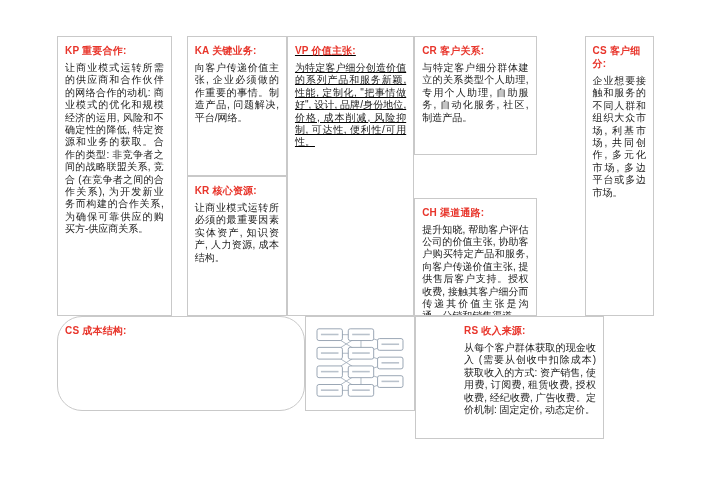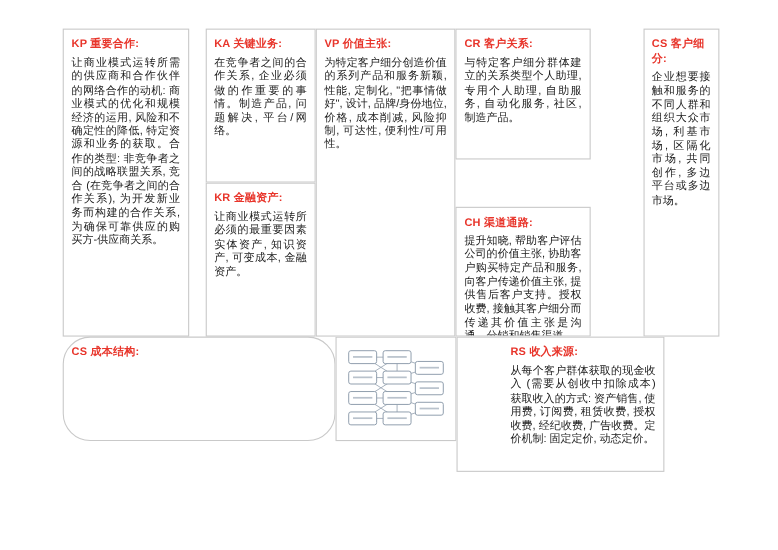--- a/index.html
+++ b/index.html
@@ -15,21 +15,21 @@
   }
   .canvas {
     position: relative;
     width: 707px;
     height: 500px;
     background: #ffffff;
   }
   .bmc {
     position: absolute;
     left: 57px;
-    top: 26px;
+    top: 36px;
     width: 597px;
     height: 375px;
     display: flex;
     flex-direction: column;
   }
   .bmc-top {
     display: flex;
     height: 280px;
   }
   .bmc-bottom {
@@ -43,21 +43,21 @@
     overflow: hidden;
     background: #ffffff;
   }
   .col {
     display: flex;
     flex-direction: column;
     box-sizing: border-box;
   }
   .col-kp { width: 119px; }
   .col-ka { width: 119px; padding-left: 15px; }
-  .col-vp { width: 132px; }
+  .col-vp { width: 132px; text-decoration: underline; }
   .col-cr { width: 127px; }
   .col-cs { width: 120px; padding-left: 48px; }
   .cell-kp { height: 280px; }
   .cell-ka { height: 140px; }
   .cell-kr { height: 140px; }
   .cell-vp { height: 280px; }
   .cell-cr { height: 140px; }
   .cell-ch { height: 140px; margin-top: 43px; }
   .cell-cseg { height: 280px; }
   .cell-cost { width: 248px; height: 95px; border-radius: 25px; }
@@ -102,25 +102,25 @@
       <div class="col col-kp">
         <div class="cell cell-kp">
           <div class="title">KP 重要合作:</div>
           <div class="body">让商业模式运转所需的供应商和合作伙伴的网络合作的动机: 商业模式的优化和规模经济的运用, 风险和不确定性的降低, 特定资源和业务的获取。合作的类型: 非竞争者之间的战略联盟关系, 竞合 (在竞争者之间的合作关系), 为开发新业务而构建的合作关系, 为确保可靠供应的购买方-供应商关系。</div>
         </div>
       </div>
 
       <div class="col col-ka">
         <div class="cell cell-ka">
           <div class="title">KA 关键业务:</div>
-          <div class="body">在竞争者之间的合作关系, 企业必须做的作重要的事情。制造产品, 问题解决, 平台/网络。</div>
+          <div class="body">向客户传递价值主张, 企业必须做的作重要的事情。制造产品, 问题解决, 平台/网络。</div>
         </div>
         <div class="cell cell-kr">
-          <div class="title">KR 金融资产:</div>
-          <div class="body">让商业模式运转所必须的最重要因素实体资产, 知识资产, 可变成本, 金融资产。</div>
+          <div class="title">KR 核心资源:</div>
+          <div class="body">让商业模式运转所必须的最重要因素实体资产, 知识资产, 人力资源, 成本结构。</div>
         </div>
       </div>
 
       <div class="col col-vp">
         <div class="cell cell-vp">
           <div class="title">VP 价值主张:</div>
           <div class="body">为特定客户细分创造价值的系列产品和服务新颖, 性能, 定制化, "把事情做好", 设计, 品牌/身份地位, 价格, 成本削减, 风险抑制, 可达性, 便利性/可用性。</div>
         </div>
       </div>
 
@@ -131,21 +131,21 @@
         </div>
         <div class="cell cell-ch">
           <div class="title">CH 渠道通路:</div>
           <div class="body">提升知晓, 帮助客户评估公司的价值主张, 协助客户购买特定产品和服务, 向客户传递价值主张, 提供售后客户支持。授权收费, 接触其客户细分而传递其价值主张是沟通、分销和销售渠道。</div>
         </div>
       </div>
 
       <div class="col col-cs">
         <div class="cell cell-cseg">
           <div class="title">CS 客户细分:</div>
-          <div class="body">企业想要接触和服务的不同人群和组织大众市场, 利基市场, 区隔化市场, 共同创作, 多边平台或多边市场。</div>
+          <div class="body">企业想要接触和服务的不同人群和组织大众市场, 利基市场, 共同创作, 多元化市场, 多边平台或多边市场。</div>
         </div>
       </div>
 
     </div>
 
     <div class="bmc-bottom">
 
       <div class="cell cell-cost">
         <div class="title">CS 成本结构:</div>
       </div>

